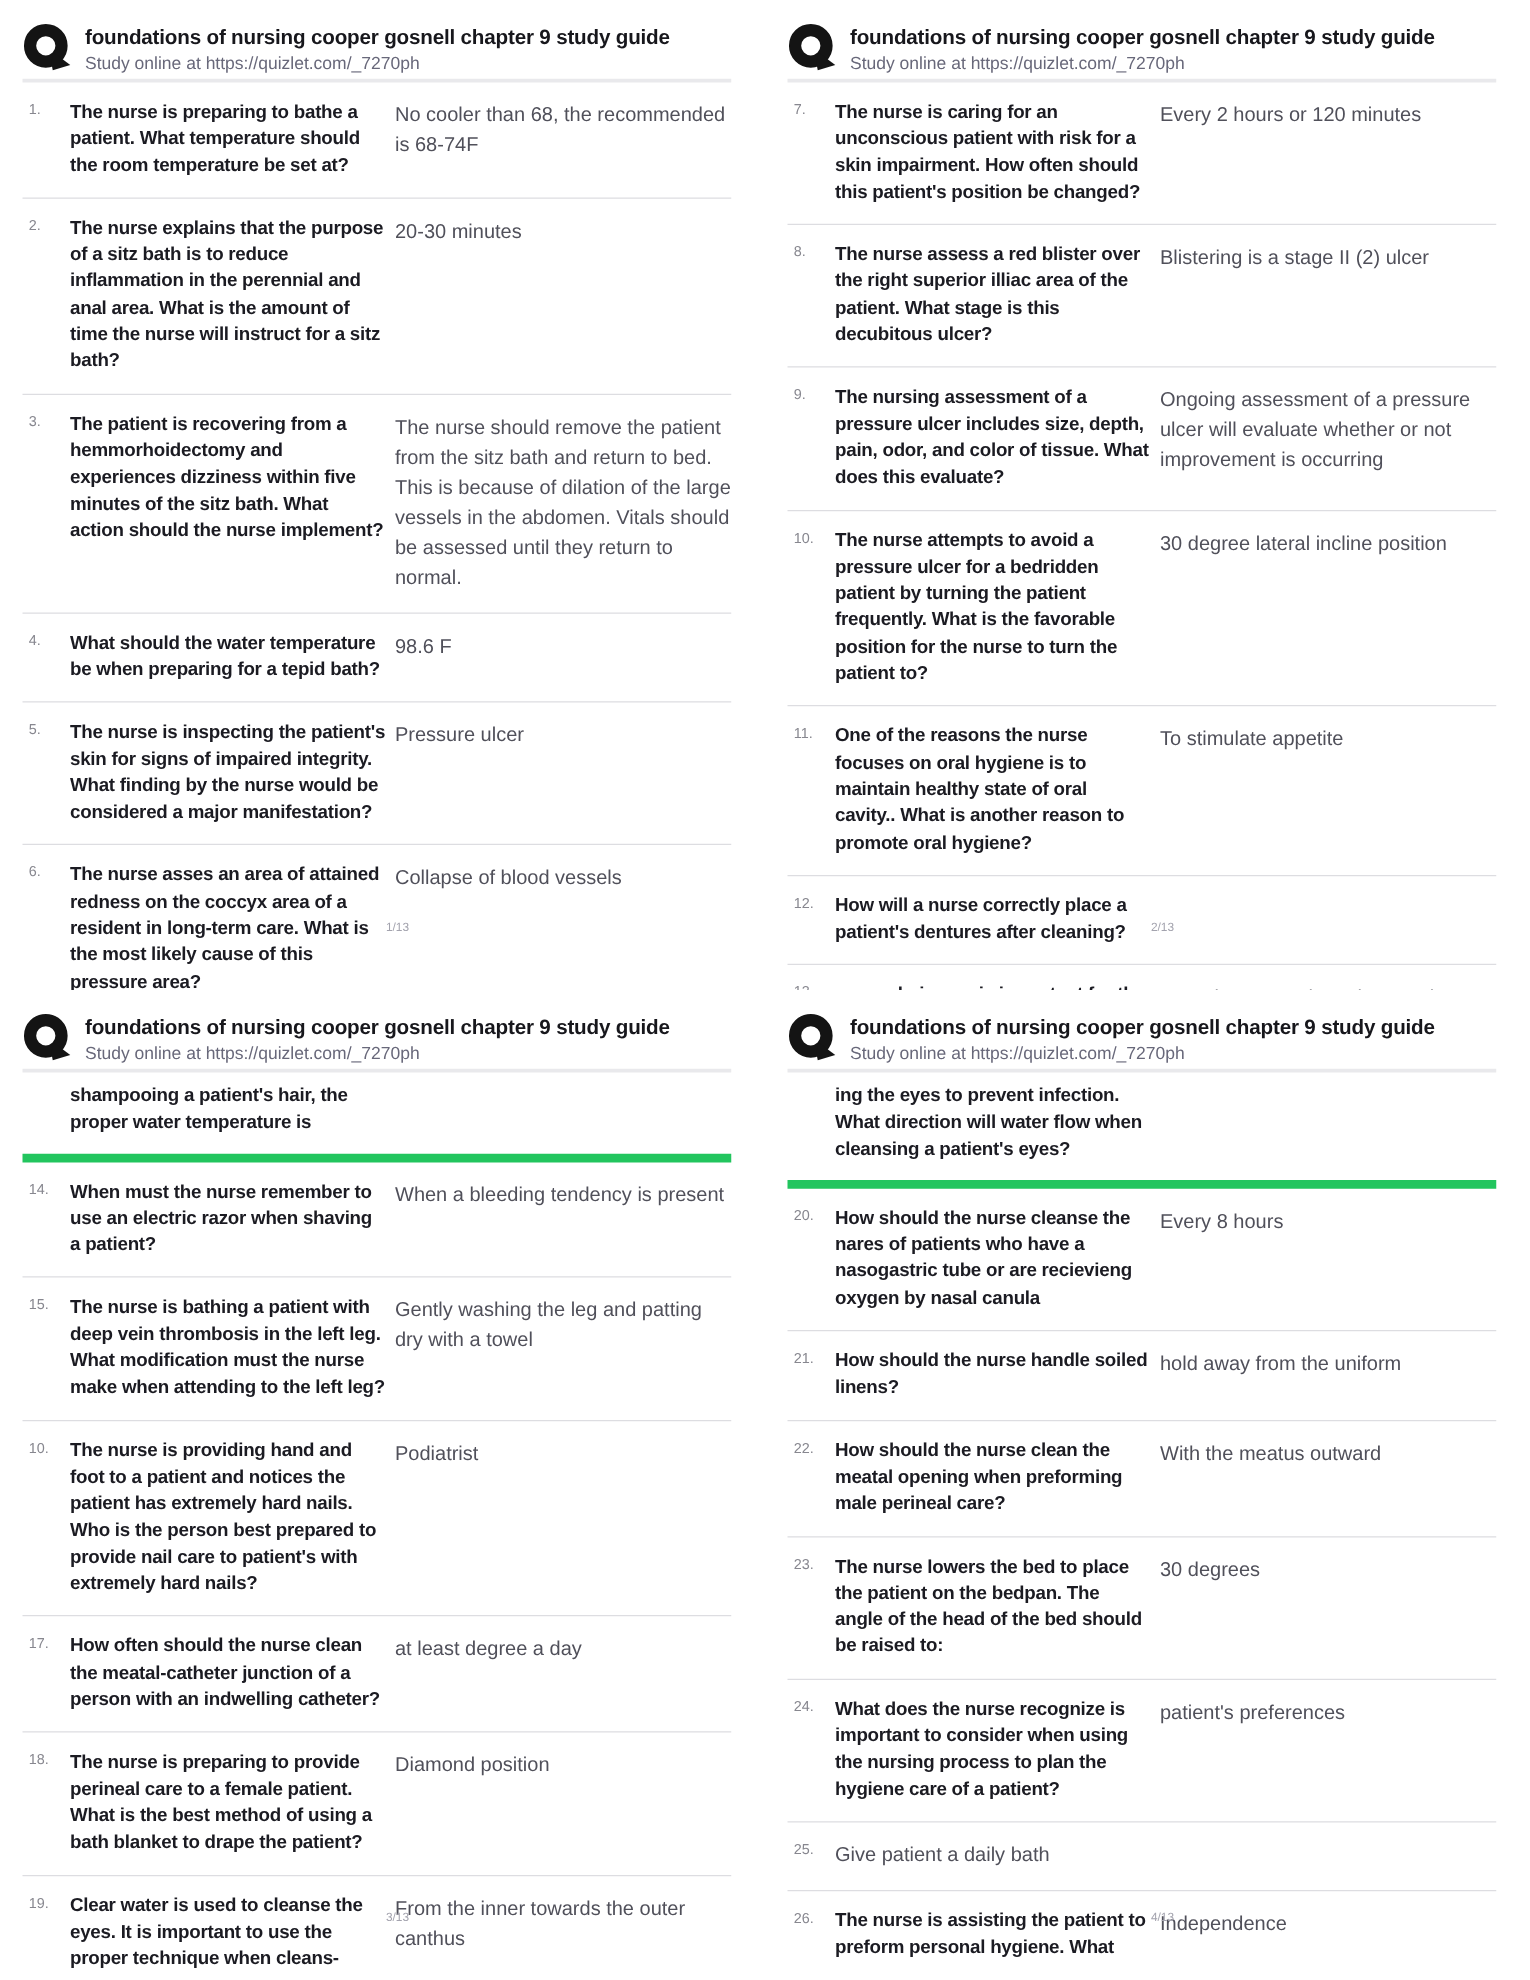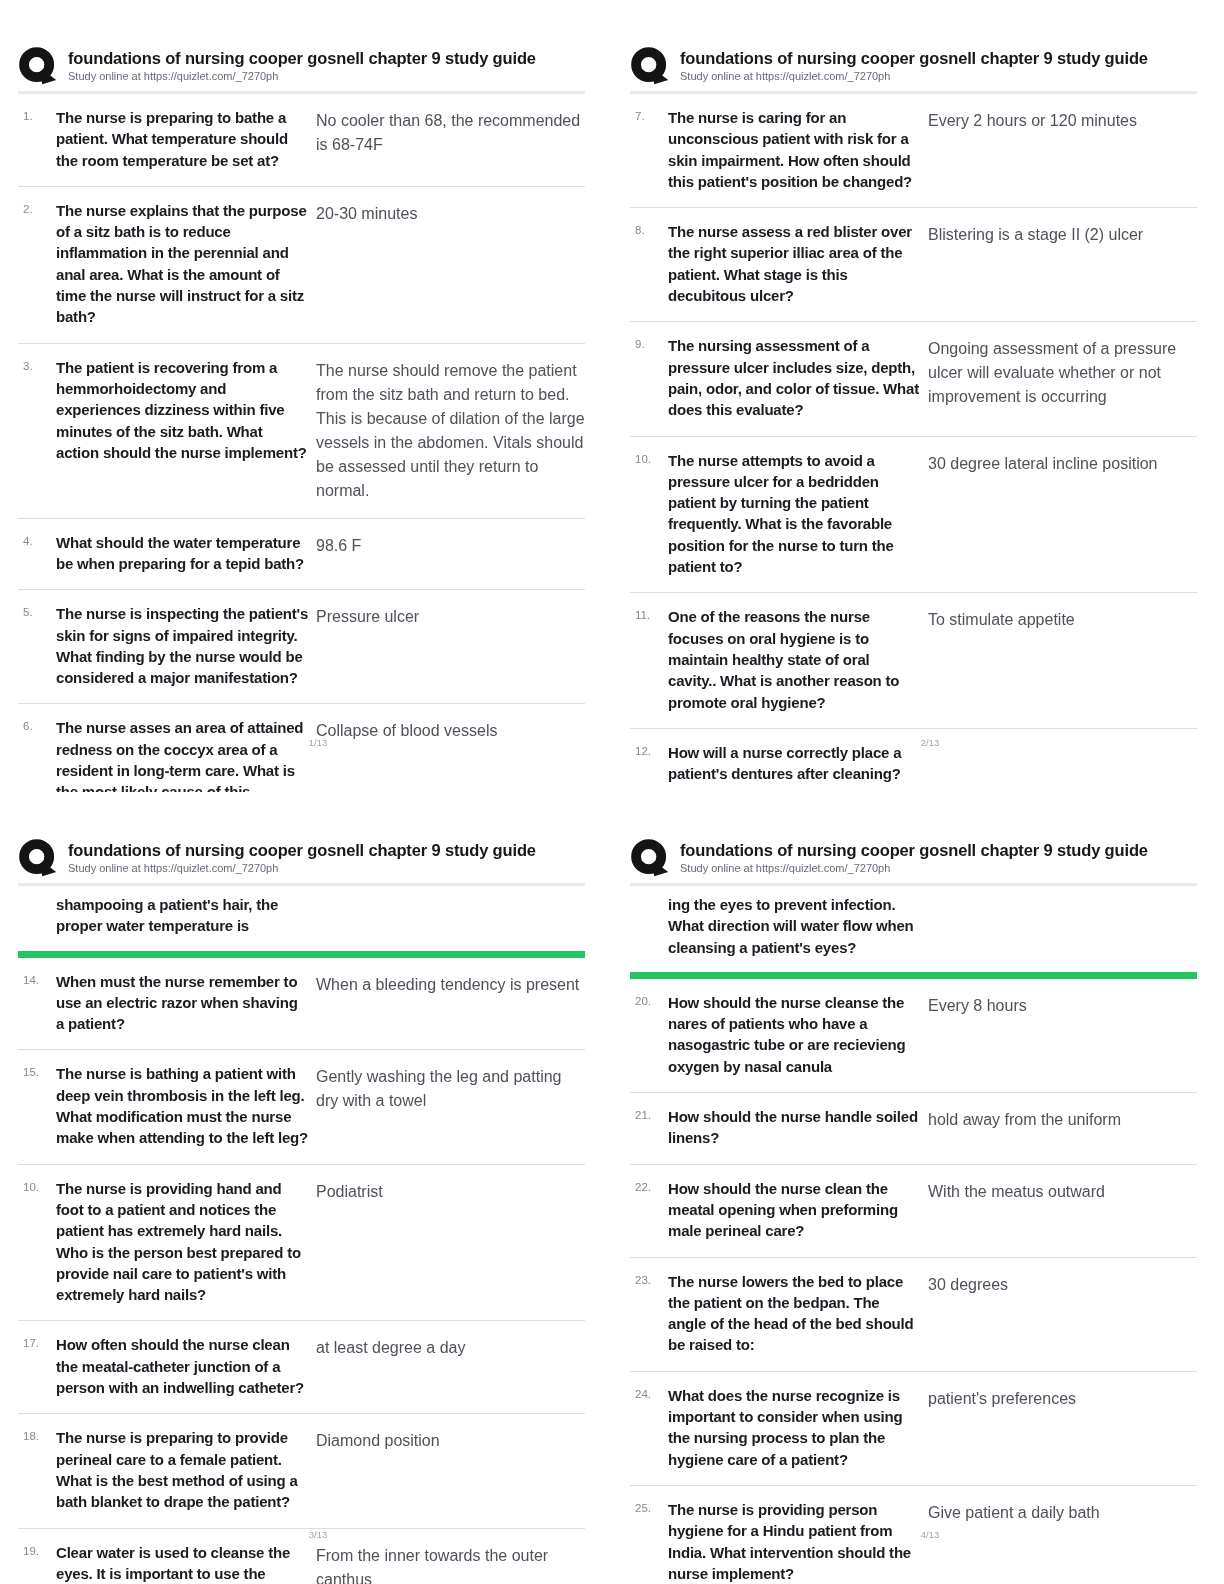--- a/index.html
+++ b/index.html
@@ -22,35 +22,34 @@
     position: relative;
     padding: 18px 27px 0 18px;
     overflow: hidden;
   }
   .page-header {
     display: flex;
     align-items: flex-start;
     gap: 9px;
     padding-bottom: 4px;
     border-bottom: 3px solid #e9e9ec;
-    margin-top: 28px;
   }
   .logo { flex: 0 0 auto; width: 41px; height: 41px; }
   .logo svg { width: 41px; height: 41px; display: block; }
   .head-text { padding-top: 3px; }
   .doc-title {
     margin: 0;
     font-size: 16.5px;
     font-weight: 700;
     color: #17171c;
     letter-spacing: -0.15px;
     line-height: 1.15;
   }
   .doc-subtitle {
-    font-size: 11px;
+    font-size: 14px;
     color: #68687а;
     color: #68687a;
     margin-top: 2.5px;
   }
   .rows { width: 100%; }
   .qa-row {
     display: grid;
     grid-template-columns: 31px 253px 1fr;
     column-gap: 7px;
     padding: 13px 0 15px 0;
@@ -313,21 +312,20 @@
   </div>
 
   <div class="qa-row">
     <div class="qa-num">24.</div>
     <div class="qa-question">What does the nurse recognize is important to consider when using the nursing process to plan the hygiene care of a patient?</div>
     <div class="qa-answer">patient's preferences</div>
   </div>
 
   <div class="qa-row">
     <div class="qa-num">25.</div>
-    <div class="qa-question">The nurse is providing person hygiene for a Hindu patient from India. What intervention should the nurse implement?</div>
     <div class="qa-answer">Give patient a daily bath</div>
   </div>
 
   <div class="qa-row">
     <div class="qa-num">26.</div>
     <div class="qa-question">The nurse is assisting the patient to preform personal hygiene. What</div>
     <div class="qa-answer">Independence</div>
   </div>
 </div>
     <footer class="page-footer">4/13</footer>

